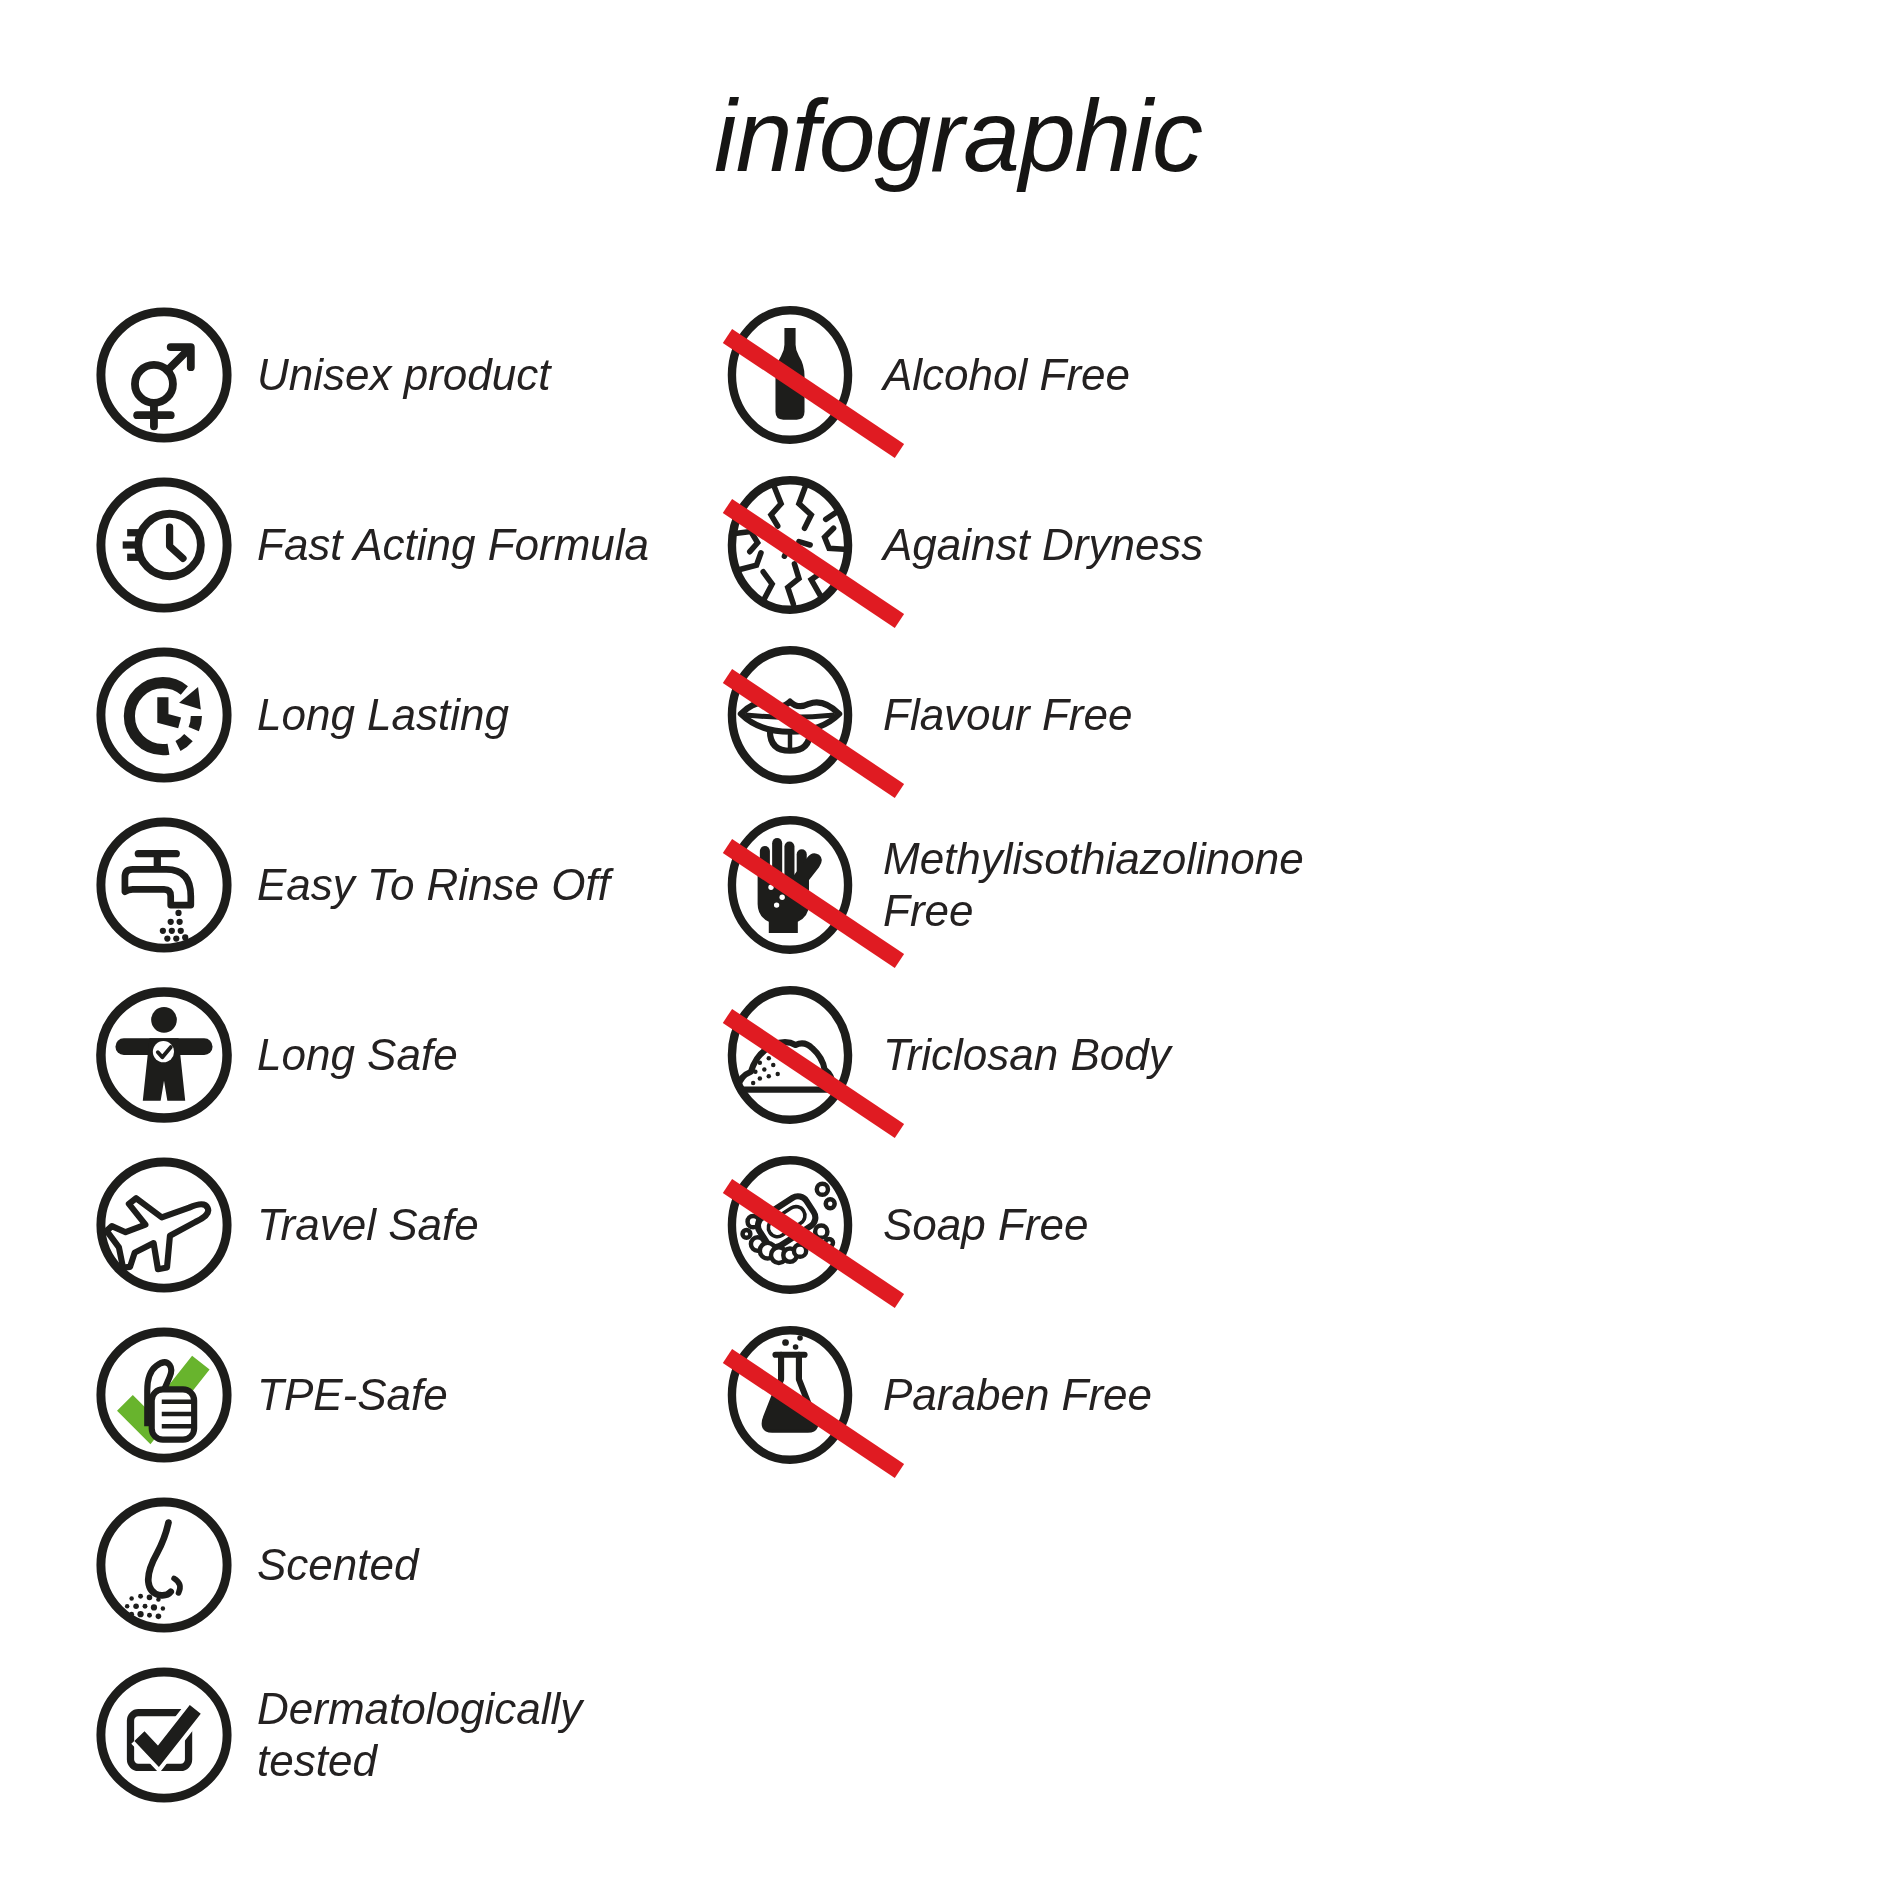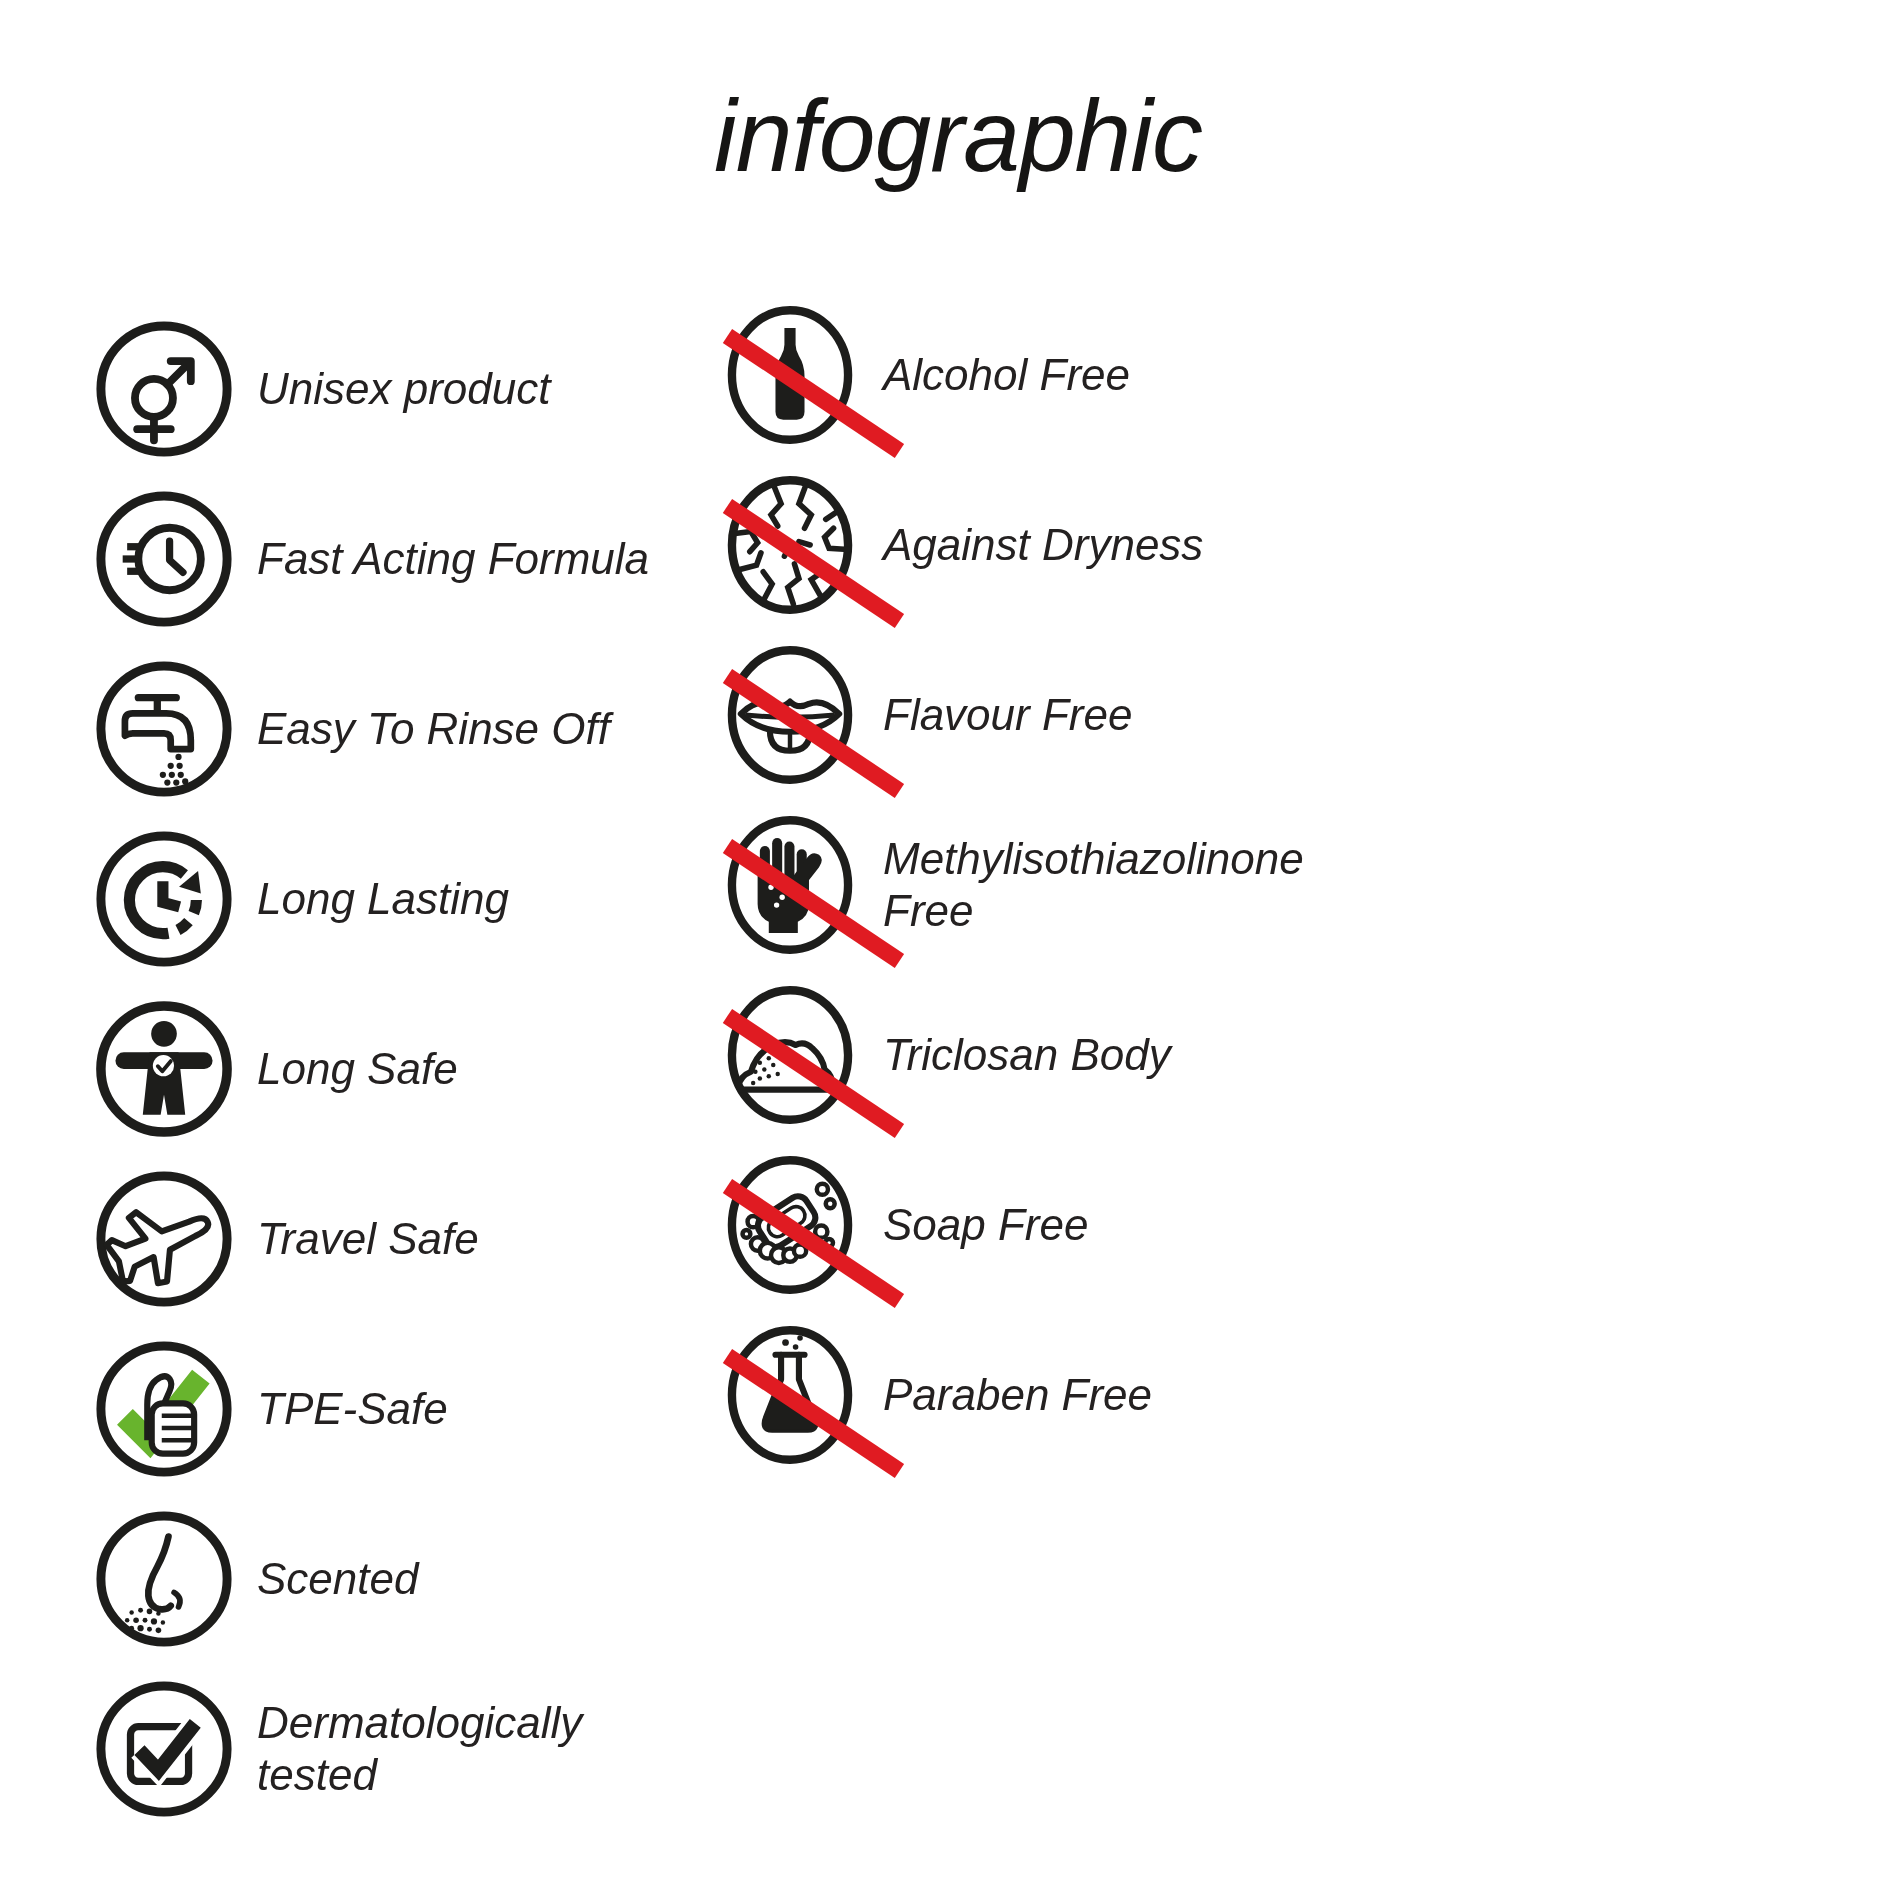--- a/index.html
+++ b/index.html
@@ -6,21 +6,21 @@
   body{
     width:1900px;height:1900px;background:#ffffff;position:relative;
     font-family:"Liberation Sans",sans-serif;color:#232020;overflow:hidden;
   }
   .title{
     position:absolute;top:78px;left:8px;width:100%;text-align:center;
     font-size:102px;font-style:italic;font-weight:400;color:#161514;
     letter-spacing:-1px;
   }
   .col{position:absolute;}
-  .col-left{left:97px;top:304px;}
+  .col-left{left:97px;top:290px;}
   .col-right{left:723px;top:290px;}
   .row{display:flex;align-items:center;height:170px;}
   .icon{width:134px;height:134px;flex:0 0 134px;overflow:visible;}
   .label{
     margin-left:26px;font-style:italic;font-size:44px;line-height:1.18;
     color:#242121;white-space:pre-line;
   }
   
   .ink{stroke:#1d1d1b;}
   .inkfill{fill:#1d1d1b;}
@@ -53,46 +53,46 @@
       <line class="ink" x1="27" y1="49" x2="41" y2="49" stroke-width="6.5"></line>
       <line class="ink" x1="23" y1="60" x2="37" y2="60" stroke-width="6.5"></line>
       <line class="ink" x1="27" y1="71" x2="41" y2="71" stroke-width="6.5"></line>
     </svg>
     <div class="label">Fast Acting Formula</div>
   </div>
 
   <div class="row">
     <svg class="icon" viewBox="0 0 120 120">
       <circle class="ink nofill" cx="60" cy="60" r="56.5" stroke-width="8"></circle>
+      <circle class="ink nofill" cx="59" cy="61" r="30" stroke-width="10" stroke-dasharray="12 9 12 9 120 27"></circle>
+      <polygon class="inkfill" points="73.5,49 90.5,35 93,55"></polygon>
+      <polyline class="ink nofill" points="59,44 59,63 74,67" stroke-width="10" stroke-linejoin="miter"></polyline>
+    </svg>
+    <div class="label">Long Lasting</div>
+  </div>
+
+  <div class="row">
+    <svg class="icon" viewBox="0 0 120 120">
+      <circle class="ink nofill" cx="60" cy="60" r="56.5" stroke-width="8"></circle>
       <line class="ink" x1="37" y1="32" x2="71" y2="32" stroke-width="6.5" stroke-linecap="round"></line>
       <line class="ink" x1="54" y1="32" x2="54" y2="44" stroke-width="6.5"></line>
       <path class="ink nofill" stroke-width="6" stroke-linejoin="round" d="M25,66 V53 q0,-7 7,-7 h30 q22,0 22,24 v8 H66 v-8 q0,-6 -6,-6 H32 q-4,0 -7,2 z"></path>
       <g class="inkfill">
         <circle cx="73" cy="85" r="2.8"></circle>
         <circle cx="66" cy="93" r="2.8"></circle>
           <circle cx="74" cy="93" r="2.8"></circle>
         <circle cx="59" cy="101" r="2.8"></circle>
           <circle cx="67" cy="101" r="2.8"></circle>
           <circle cx="75" cy="101" r="2.8"></circle>
         <circle cx="63" cy="108" r="2.8"></circle>
           <circle cx="71" cy="108" r="2.8"></circle>
           <circle cx="79" cy="107" r="2.8"></circle>
       </g>
     </svg>
     <div class="label">Easy To Rinse Off</div>
-  </div>
-
-  <div class="row">
-    <svg class="icon" viewBox="0 0 120 120">
-      <circle class="ink nofill" cx="60" cy="60" r="56.5" stroke-width="8"></circle>
-      <circle class="ink nofill" cx="59" cy="61" r="30" stroke-width="10" stroke-dasharray="12 9 12 9 120 27"></circle>
-      <polygon class="inkfill" points="73.5,49 90.5,35 93,55"></polygon>
-      <polyline class="ink nofill" points="59,44 59,63 74,67" stroke-width="10" stroke-linejoin="miter"></polyline>
-    </svg>
-    <div class="label">Long Lasting</div>
   </div>
 
   <div class="row">
     <svg class="icon" viewBox="0 0 120 120">
       <circle class="ink nofill" cx="60" cy="60" r="56.5" stroke-width="8.5"></circle>
       <circle class="inkfill" cx="60" cy="28.5" r="11.5"></circle>
       <rect class="inkfill" x="16.5" y="45" width="87" height="15" rx="7.5"></rect>
       <path class="inkfill" d="M47,45 H73 L79,101 H63 L60,83 L57,101 H41 Z"></path>
       <circle cx="59.5" cy="57" r="9.5" fill="#ffffff"></circle>
       <path class="ink nofill" d="M54.5,57.5 l4,4.5 7.5,-9" stroke-width="3.5" stroke-linecap="round" stroke-linejoin="round"></path>

